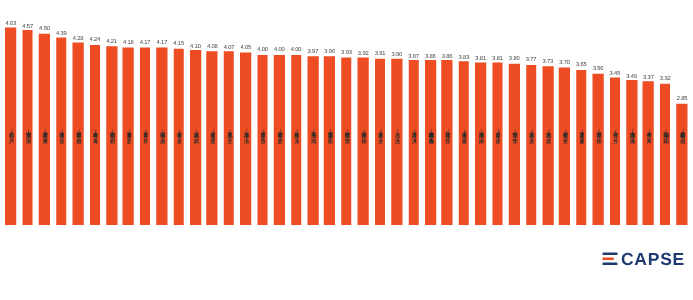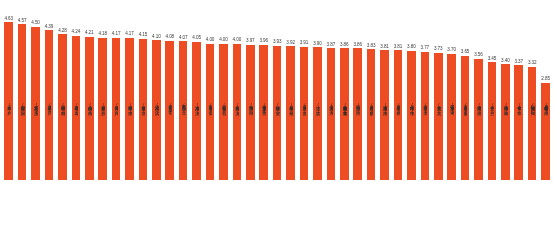--- a/index.html
+++ b/index.html
@@ -394,14 +394,22 @@
         <div class="bar-label">常州奔牛(常州)</div>
       </div>
       <div class="label-col">
         <div class="bar-label">揭阳潮汕(揭阳)</div>
       </div>
       <div class="label-col">
         <div class="bar-label">南昌昌北机场(南昌)</div>
       </div>
     </div>
 
+  <div id="logo">
+    <div id="logo-mark">
+      <div class="logo-bar b1"></div>
+      <div class="logo-bar b2"></div>
+      <div class="logo-bar b3"></div>
+    </div>
+    <div id="logo-text">CAPSE</div>
+  </div>
 
 </div>
 
 </body></html>

